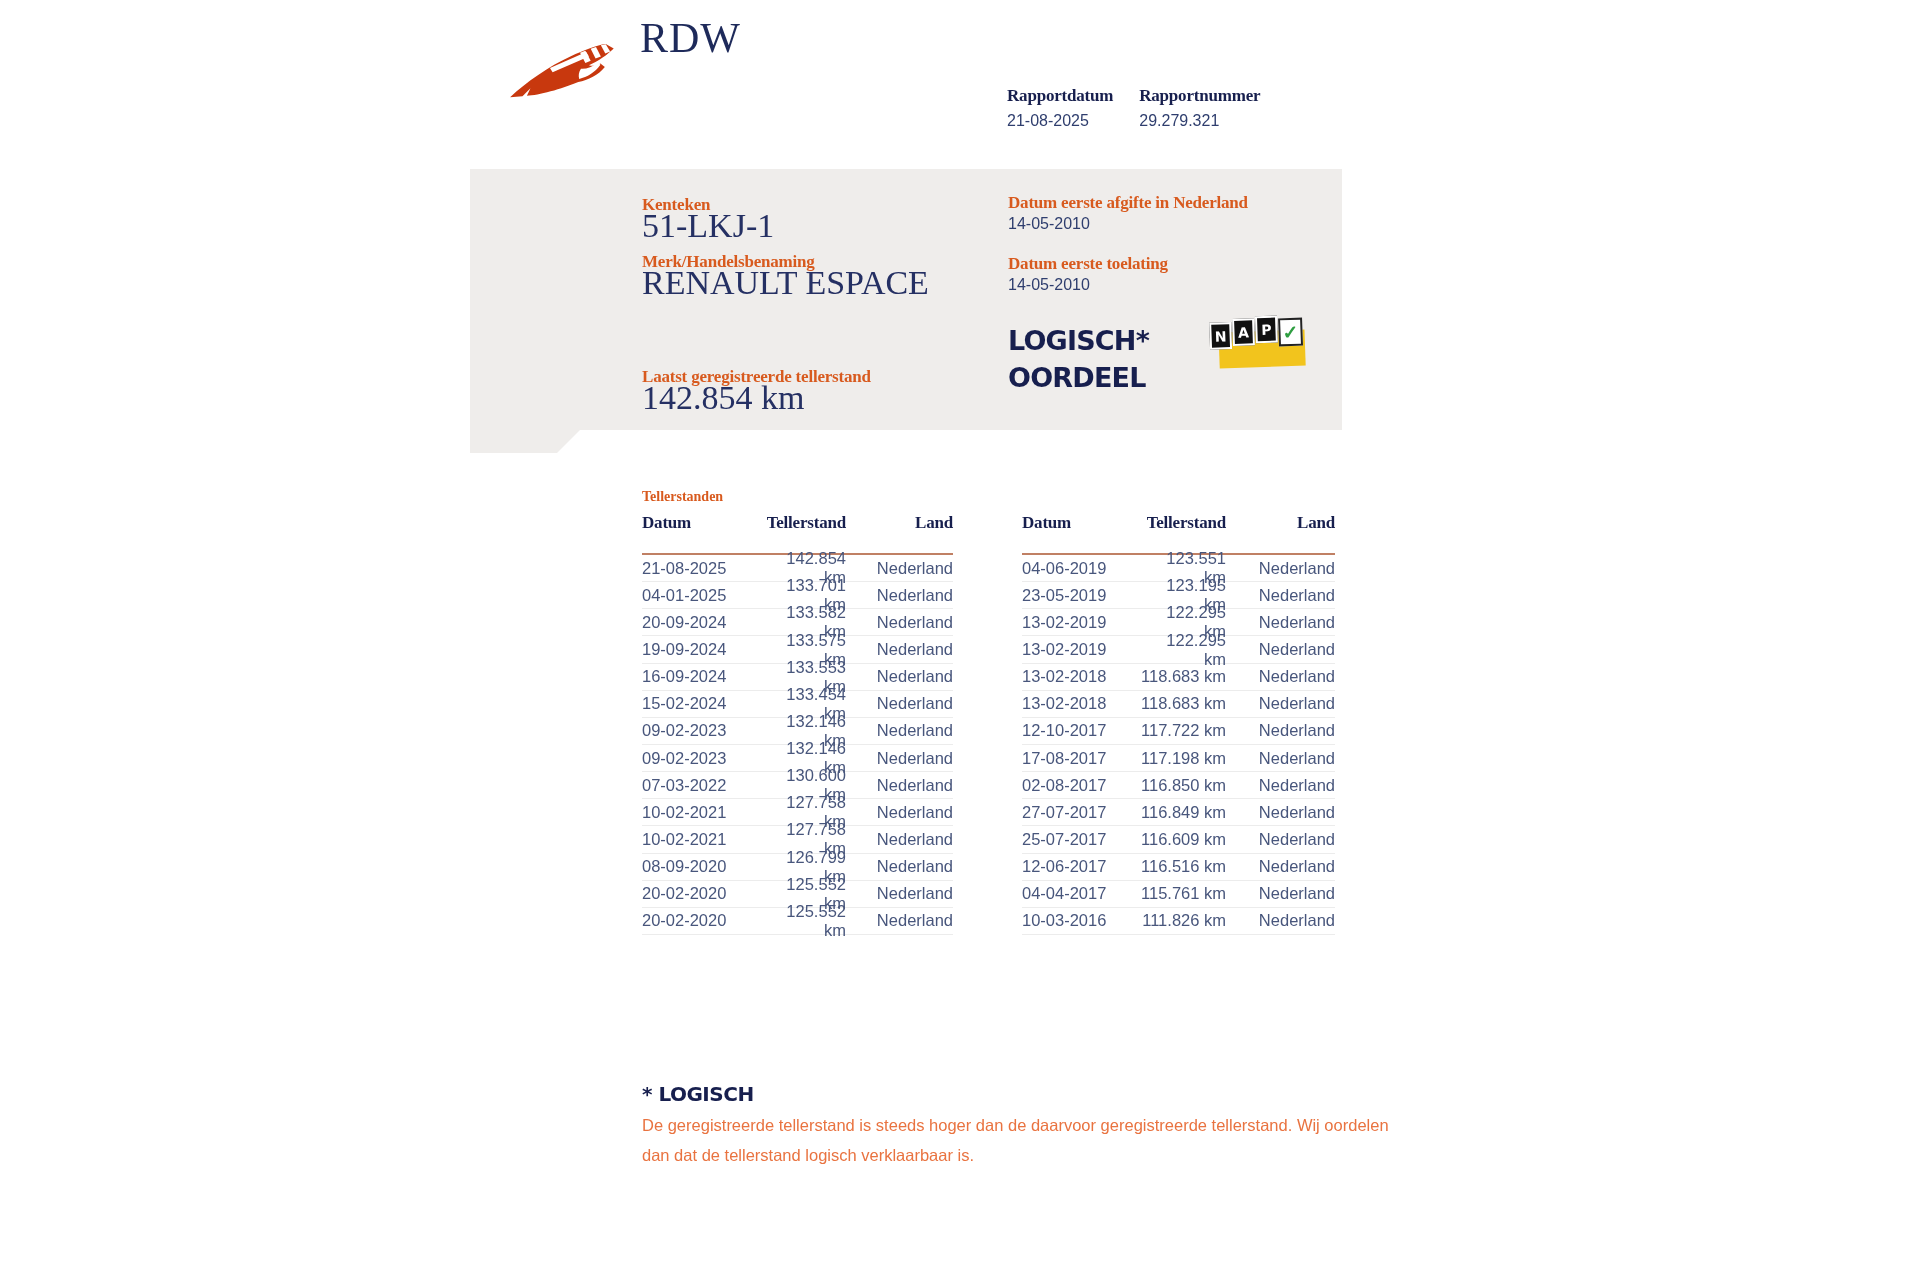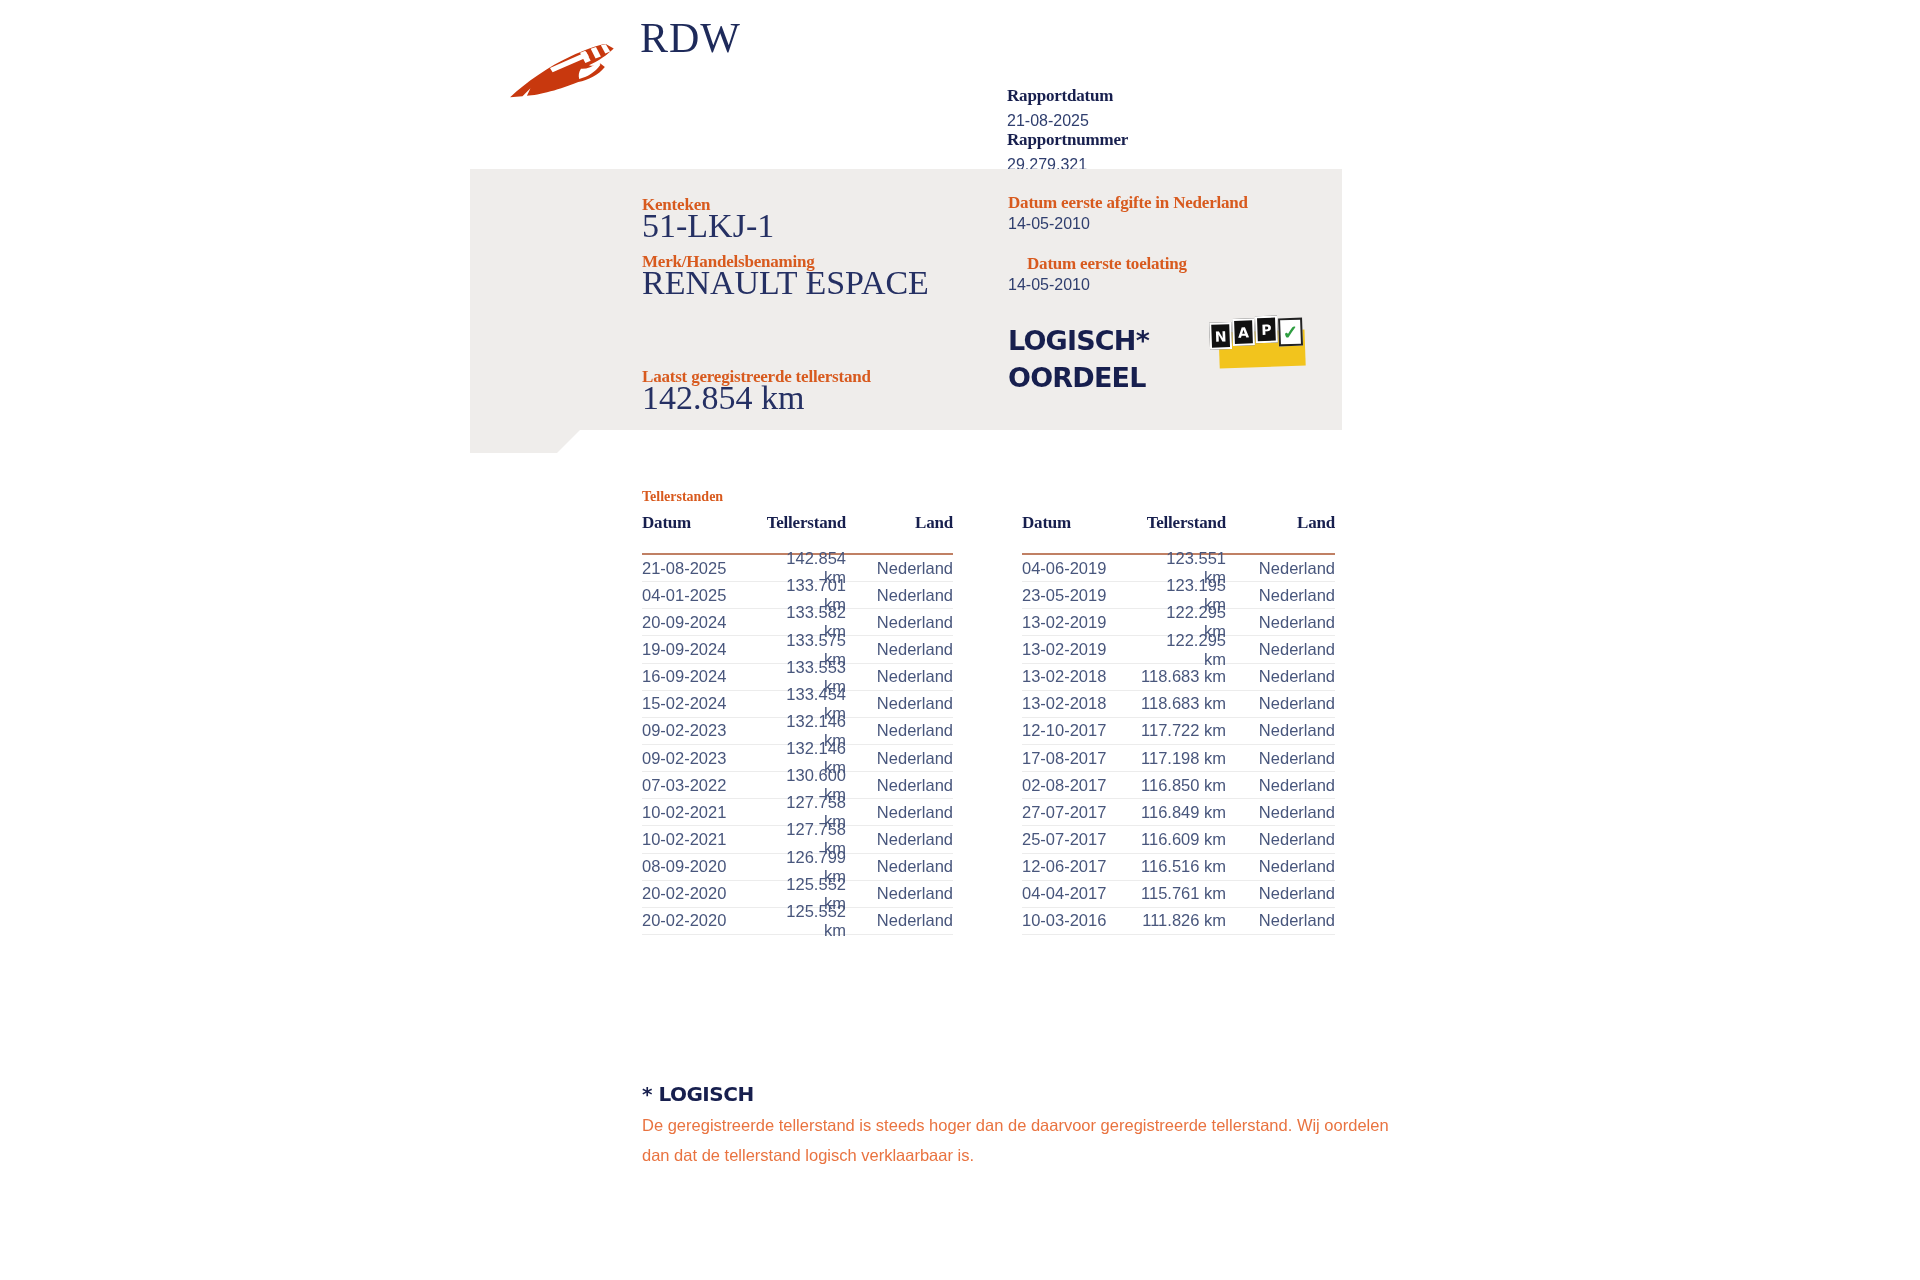--- a/index.html
+++ b/index.html
@@ -15,21 +15,21 @@
   .wordmark {
     position: absolute; left: 640px; top: 14px;
     font-family: "Liberation Serif", serif; font-size: 42px; color: #1e2a5a;
     letter-spacing: 1px;
   }
   .report-title {
     position: absolute; left: 1007px; top: 26px;
     font-family: "Liberation Serif", serif; font-weight: bold;
     font-size: 36px; color: #cd5a2c; letter-spacing: -0.5px;
   }
-  .meta-row { position: absolute; left: 1007px; top: 86px; display: flex; flex-direction: column; }
+  .meta-row { position: absolute; left: 1007px; top: 86px; display: flex; }
   .meta-item { margin-right: 26px; }
   .meta-item:first-child { min-width: 96px; }
   .meta-label {
     font-family: "Liberation Serif", serif; font-weight: bold;
     font-size: 17px; color: #171f4e; letter-spacing: -0.2px;
   }
   .meta-value { margin-top: 6px; font-size: 16px; color: #2f3e6e; }
 
   
   .summary-box {
@@ -141,21 +141,21 @@
   <section class="summary-box">
     <div class="f-label" style="left:172px; top:26px;">Kenteken</div>
     <div class="f-big" style="left:172px; top:38px;">51-LKJ-1</div>
     <div class="f-label" style="left:172px; top:83px;">Merk/Handelsbenaming</div>
     <div class="f-big" style="left:172px; top:95px;">RENAULT ESPACE</div>
     <div class="f-label" style="left:172px; top:198px;">Laatst geregistreerde tellerstand</div>
     <div class="f-big" style="left:172px; top:210px;">142.854 km</div>
 
     <div class="f-label" style="left:538px; top:24px;">Datum eerste afgifte in Nederland</div>
     <div class="f-sans" style="left:538px; top:46px;">14-05-2010</div>
-    <div class="f-label" style="left:538px; top:85px;margin-left:19px;">Datum eerste toelating</div>
+    <div class="f-label" style="left:538px; top:85px;">Datum eerste toelating</div>
     <div class="f-sans" style="left:538px; top:107px;">14-05-2010</div>
 
     <div class="oordeel">
       <div>LOGISCH*</div>
       <div>OORDEEL</div>
     </div>
 
     <div class="nap">
       <div class="nap-yellow"></div>
       <div class="nap-tiles">

